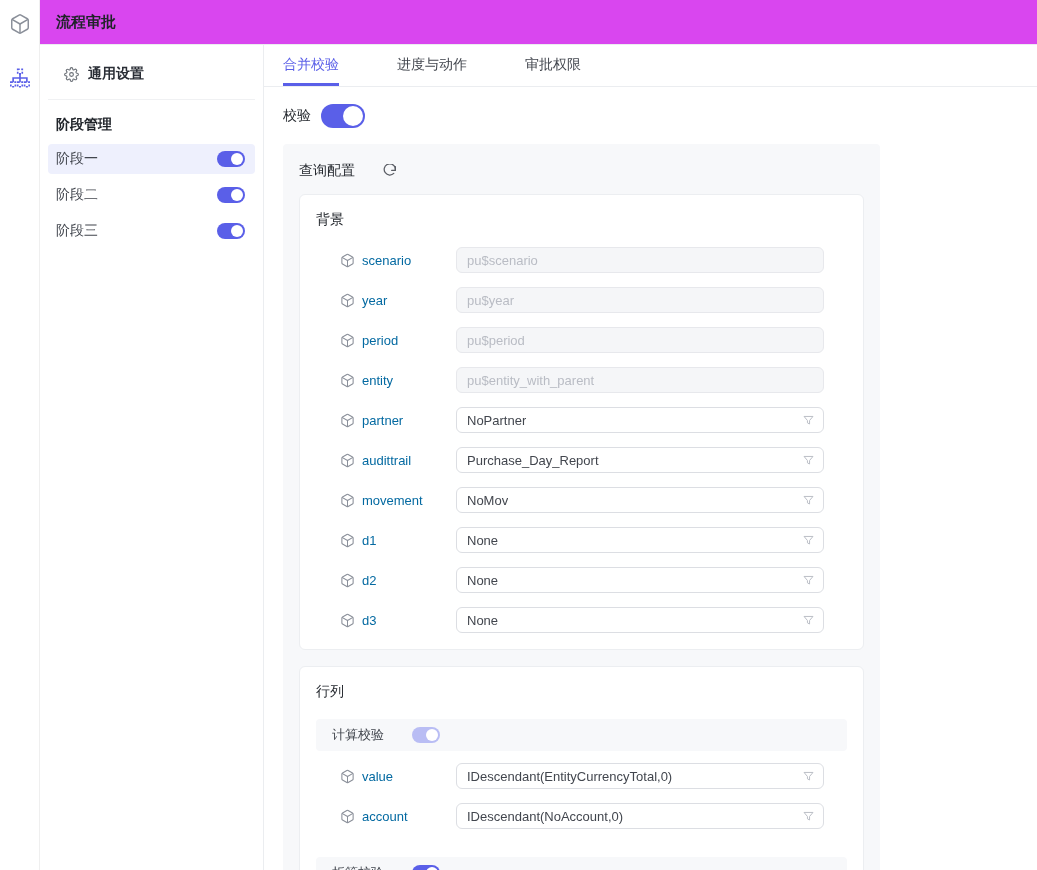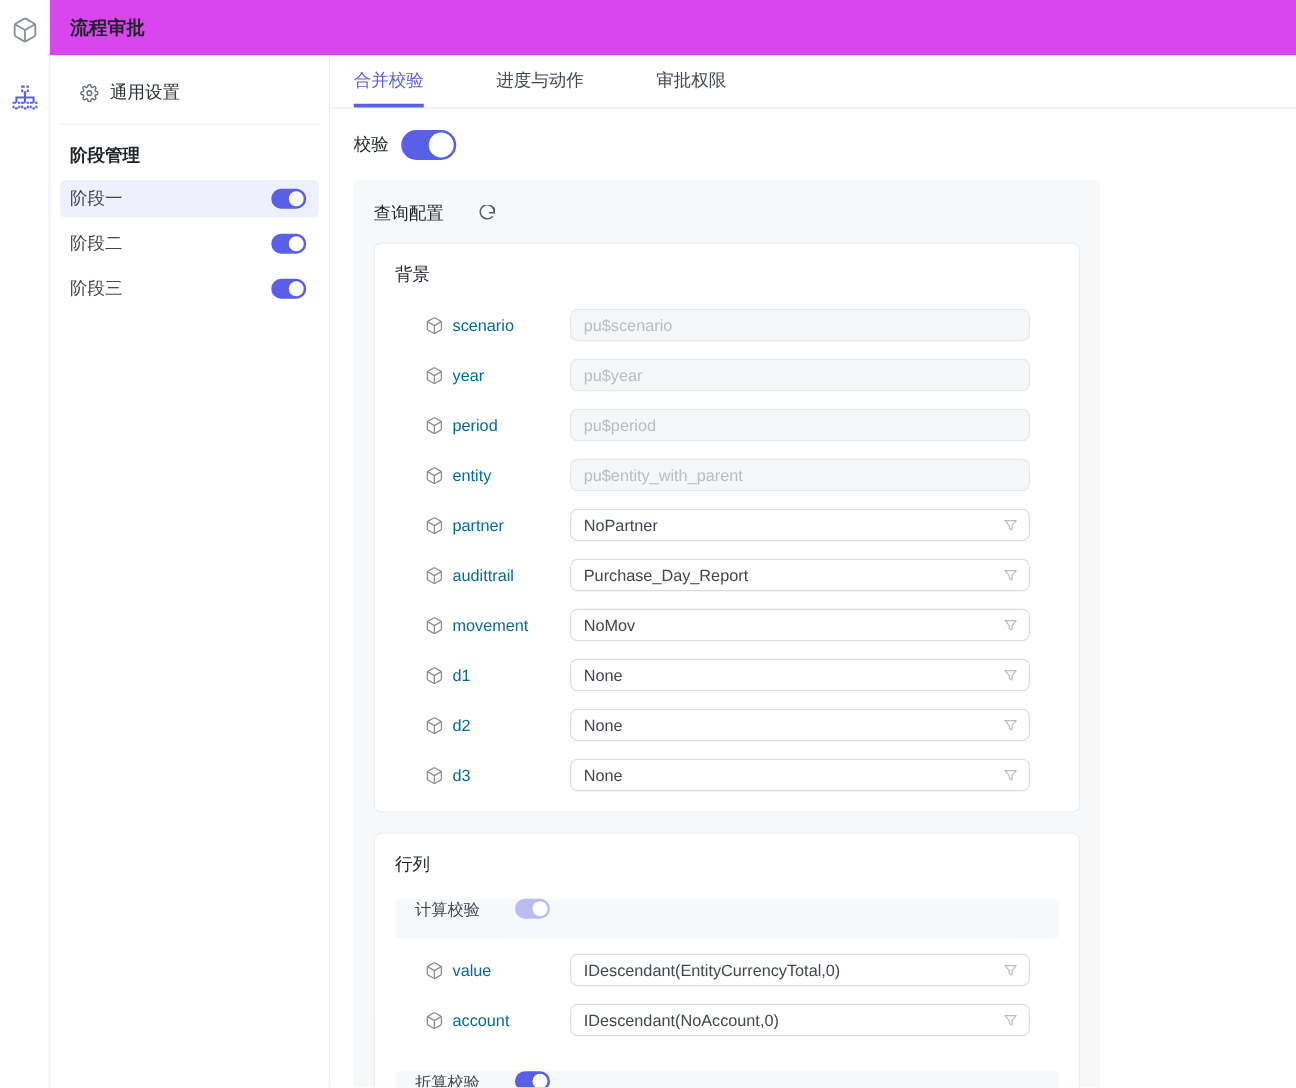--- a/index.html
+++ b/index.html
@@ -12,21 +12,21 @@
   .rail-icon { width:40px; height:40px; display:flex; align-items:center; justify-content:center; cursor:pointer; }
   .rail-icon.logo { margin-top:4px; }
   .rail-icon.nav  { margin-top:14px; }
 
   
   .header { position:absolute; left:40px; top:0; width:997px; height:45px; background:#d946ef; border-bottom:1px solid #ebedf0; display:flex; align-items:center; padding-left:16px; }
   .header-title { font-size:15px; font-weight:bold; color:#1f2329; }
 
   
   .sidebar { position:absolute; left:40px; top:45px; width:224px; height:825px; background:#fff; border-right:1px solid #ebedf0; }
-  .side-general { display:flex; align-items:center; gap:9px; height:38px; margin-top:10px; padding-left:24px; font-size:14px; color:#2a2e36; cursor:pointer; }
+  .side-general { display:flex; align-items:center; gap:9px; height:38px; margin-top:10px; padding-left:24px; font-size:14px; color:#2a2e36; cursor:pointer;font-weight:bold; }
   .side-divider { height:1px; background:#f0f1f3; margin:6px 8px 0 8px; }
   .side-section-title { font-size:14px; font-weight:bold; color:#1f2329; margin:16px 0 10px 16px; }
   .stage-list { padding:0 8px; }
   .stage-item { display:flex; align-items:center; justify-content:space-between; height:30px; padding:0 10px 0 8px; border-radius:4px; margin-bottom:6px; font-size:14px; color:#42464e; cursor:pointer; }
   .stage-item.selected { background:#eef0fd; }
 
   
   .toggle { position:relative; border-radius:999px; flex:none; cursor:pointer; }
   .toggle.sm { width:28px; height:16px; }
   .toggle.lg { width:44px; height:24px; }
@@ -54,21 +54,21 @@
 
   .field-row { display:flex; align-items:center; height:26px; margin-bottom:14px; padding-left:24px; padding-right:23px; }
   .field-label { display:flex; align-items:flex-end; gap:7px; font-size:13px; color:#0369a1; }
   .field-ctrl { margin-left:auto; width:368px; height:26px; }
 
   input.txt-disabled { width:100%; height:26px; background:#f5f6f8; border:1px solid #e7e8ec; border-radius:6px; padding:0 10px; font-size:13px; color:#b9bcc4; font-family:inherit; }
   .select { display:flex; align-items:center; width:100%; height:26px; background:#fff; border:1px solid #dcdee3; border-radius:6px; padding:0 8px 0 10px; cursor:pointer; }
   .select .val { font-size:13px; color:#42464e; white-space:nowrap; overflow:hidden; }
   .select .funnel { margin-left:auto; display:flex; }
 
-  .sub-band { display:flex; gap:28px; background:#f7f8fa; border-radius:4px; height:32px; padding-left:16px; margin-bottom:12px; }
+  .sub-band { display:flex; align-items:center; gap:28px; background:#f7f8fa; border-radius:4px; height:32px; padding-left:16px; margin-bottom:12px; }
   .sub-band .lbl { font-size:13px; color:#42464e; }
   .rowcol-gap { height:14px; }
 </style>
 </head>
 <body>
 
 <div class="screen">
 
   <div class="rail">
     <div class="rail-icon logo">

